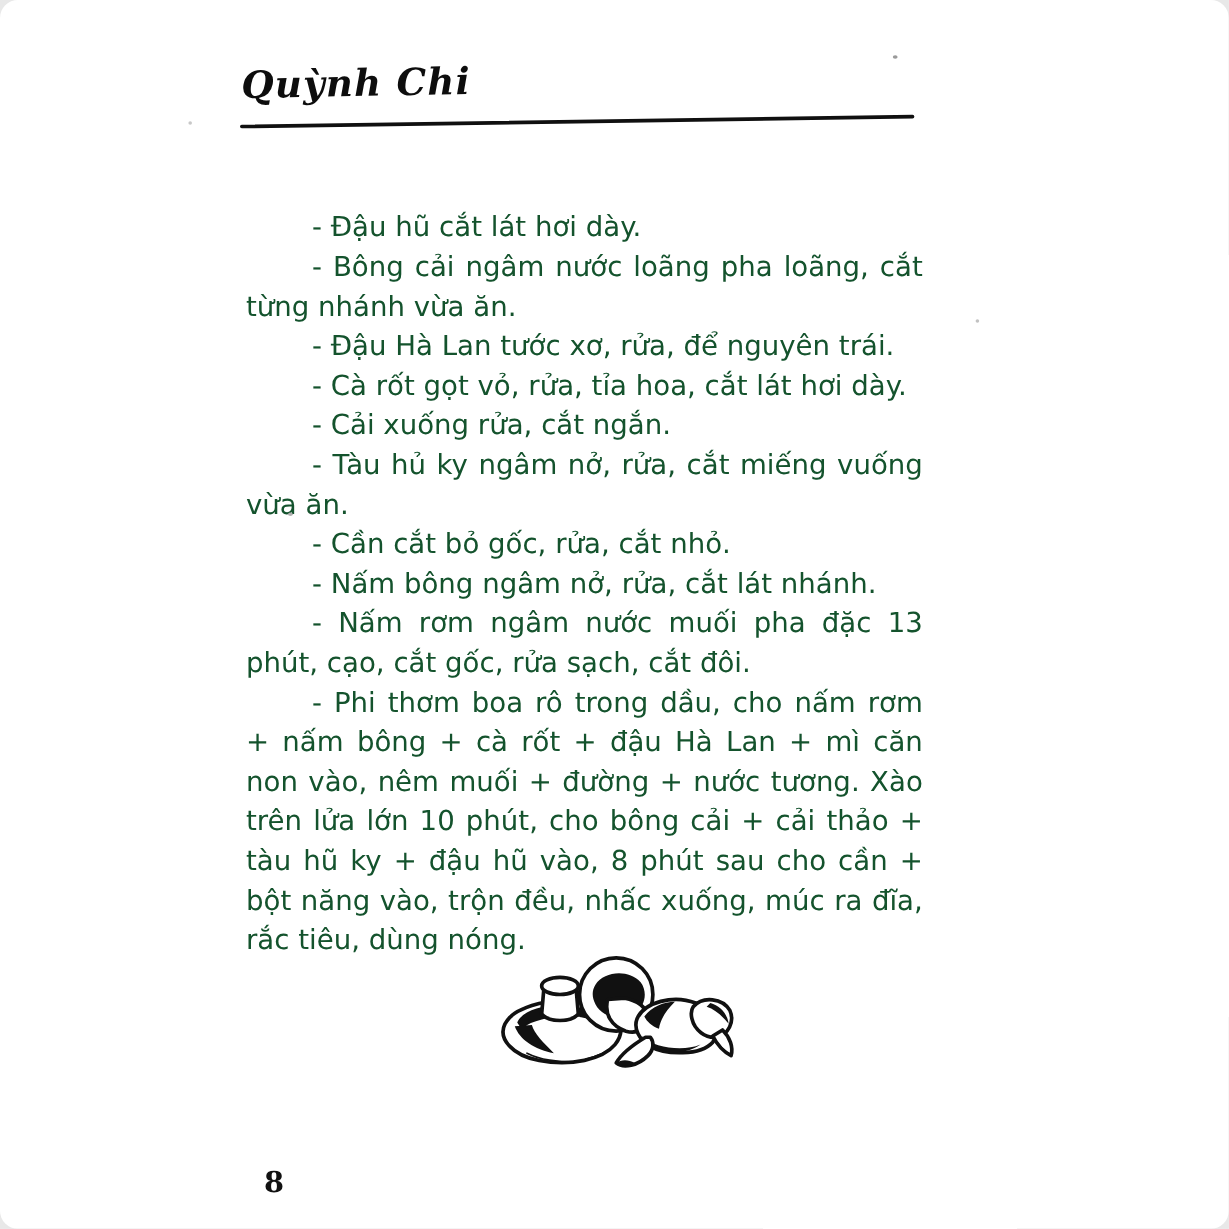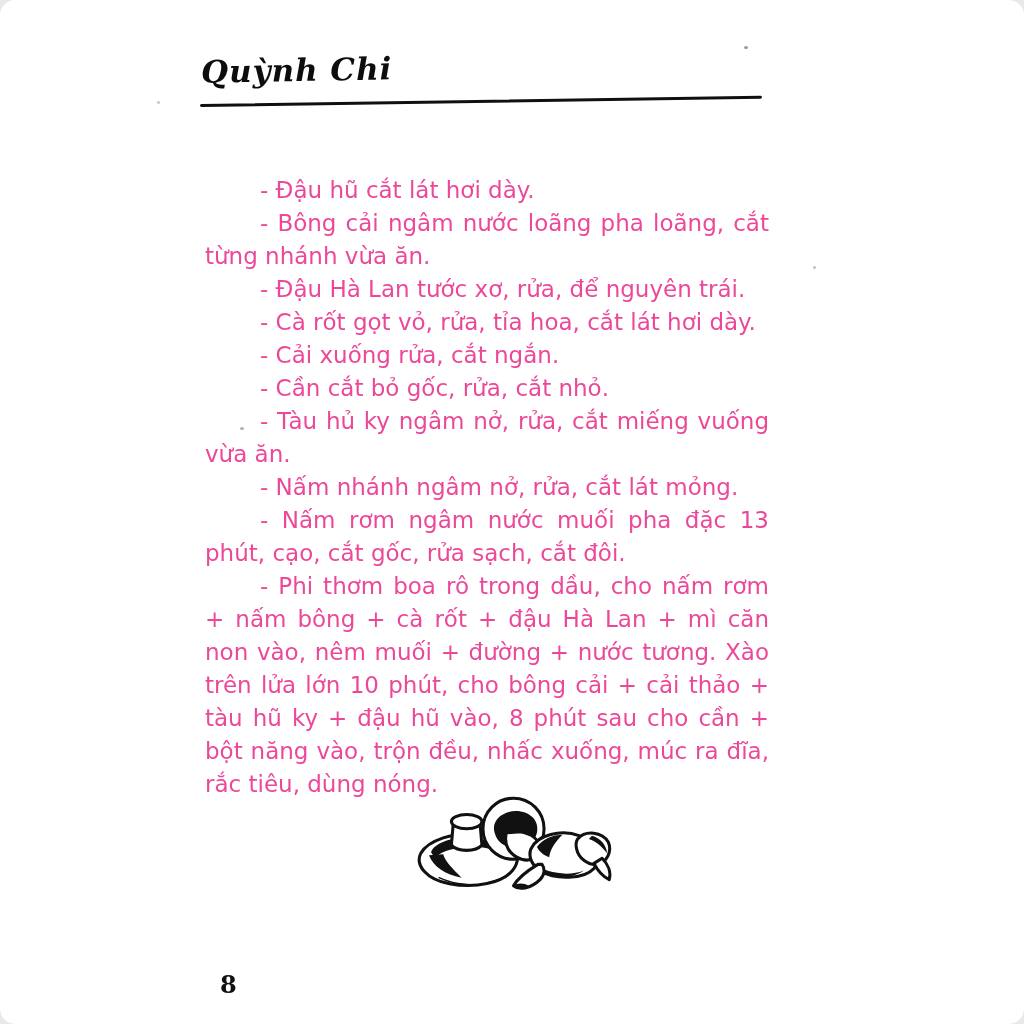--- a/index.html
+++ b/index.html
@@ -21,21 +21,21 @@
   }
   .rule{
     position:absolute;left:200px;top:104px;
     width:562px;height:2.6px;background:#101010;
     transform:rotate(-0.85deg);transform-origin:left center;
     border-radius:2px;
   }
   .bodytext{
     position:absolute;left:205px;top:174px;width:564px;
     font-size:23px;line-height:33px;font-weight:500;
-    color:#ec4899;
+    color:#14532d;
     text-align:justify;
     -moz-text-align-last:left;text-align-last:left;
   }
   .bodytext p{margin:0;text-indent:55px;}
   .illustration{position:absolute;left:408px;top:788px;width:210px;height:110px;}
   .pagenum{
     position:absolute;left:220px;top:970px;
     font-family:"DejaVu Serif","Liberation Serif",serif;
     font-weight:bold;font-size:24px;color:#111;
   }
@@ -53,23 +53,23 @@
   <div class="author">Quỳnh Chi</div>
 
   <div class="rule"></div>
 
   <div class="bodytext">
     <p>- Đậu hũ cắt lát hơi dày.</p>
     <p>- Bông cải ngâm nước loãng pha loãng, cắt từng nhánh vừa ăn.</p>
     <p>- Đậu Hà Lan tước xơ, rửa, để nguyên trái.</p>
     <p>- Cà rốt gọt vỏ, rửa, tỉa hoa, cắt lát hơi dày.</p>
     <p>- Cải xuống rửa, cắt ngắn.</p>
+    <p>- Tàu hủ ky ngâm nở, rửa, cắt miếng vuống vừa ăn.</p>
     <p>- Cần cắt bỏ gốc, rửa, cắt nhỏ.</p>
-    <p>- Tàu hủ ky ngâm nở, rửa, cắt miếng vuống vừa ăn.</p>
-    <p>- Nấm nhánh ngâm nở, rửa, cắt lát mỏng.</p>
+    <p>- Nấm bông ngâm nở, rửa, cắt lát nhánh.</p>
     <p>- Nấm rơm ngâm nước muối pha đặc 13 phút, cạo, cắt gốc, rửa sạch, cắt đôi.</p>
     <p>- Phi thơm boa rô trong dầu, cho nấm rơm + nấm bông + cà rốt + đậu Hà Lan + mì căn non vào, nêm muối + đường + nước tương. Xào trên lửa lớn 10 phút, cho bông cải + cải thảo + tàu hũ ky + đậu hũ vào, 8 phút sau cho cần + bột năng vào, trộn đều, nhấc xuống, múc ra đĩa, rắc tiêu, dùng nóng.</p>
   </div>
 
   <div class="illustration">
     <svg width="210" height="110" viewBox="0 0 205 108" fill="none" stroke-linejoin="round" stroke-linecap="round">
 
       <path d="M12,64 C6,76 18,90 40,94 C66,99 92,93 102,81 C110,71 108,60 96,53 C80,44 52,43 34,49 C22,53 16,57 12,64 Z" fill="#ffffff" stroke="#111" stroke-width="3"></path>
       <path d="M22,63 C26,53 44,48 62,49 C78,50 92,57 94,66 C85,60 69,56 55,58 C41,60 30,63 26,69 Z" fill="#111"></path>
       <path d="M20,66 C24,77 36,85 52,88 C43,79 36,72 34,65 Z" fill="#111"></path>

